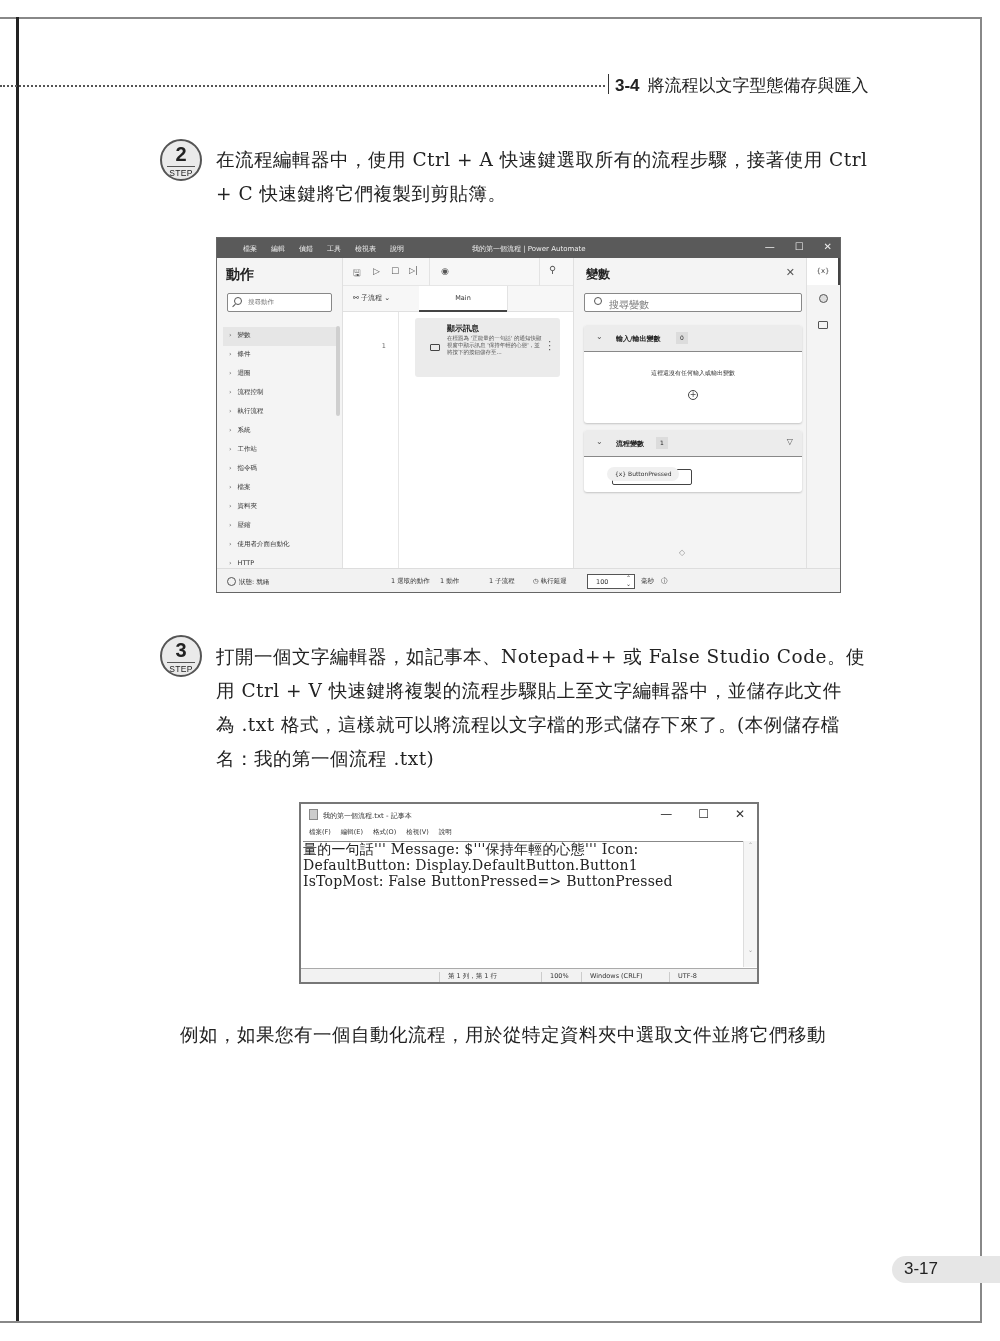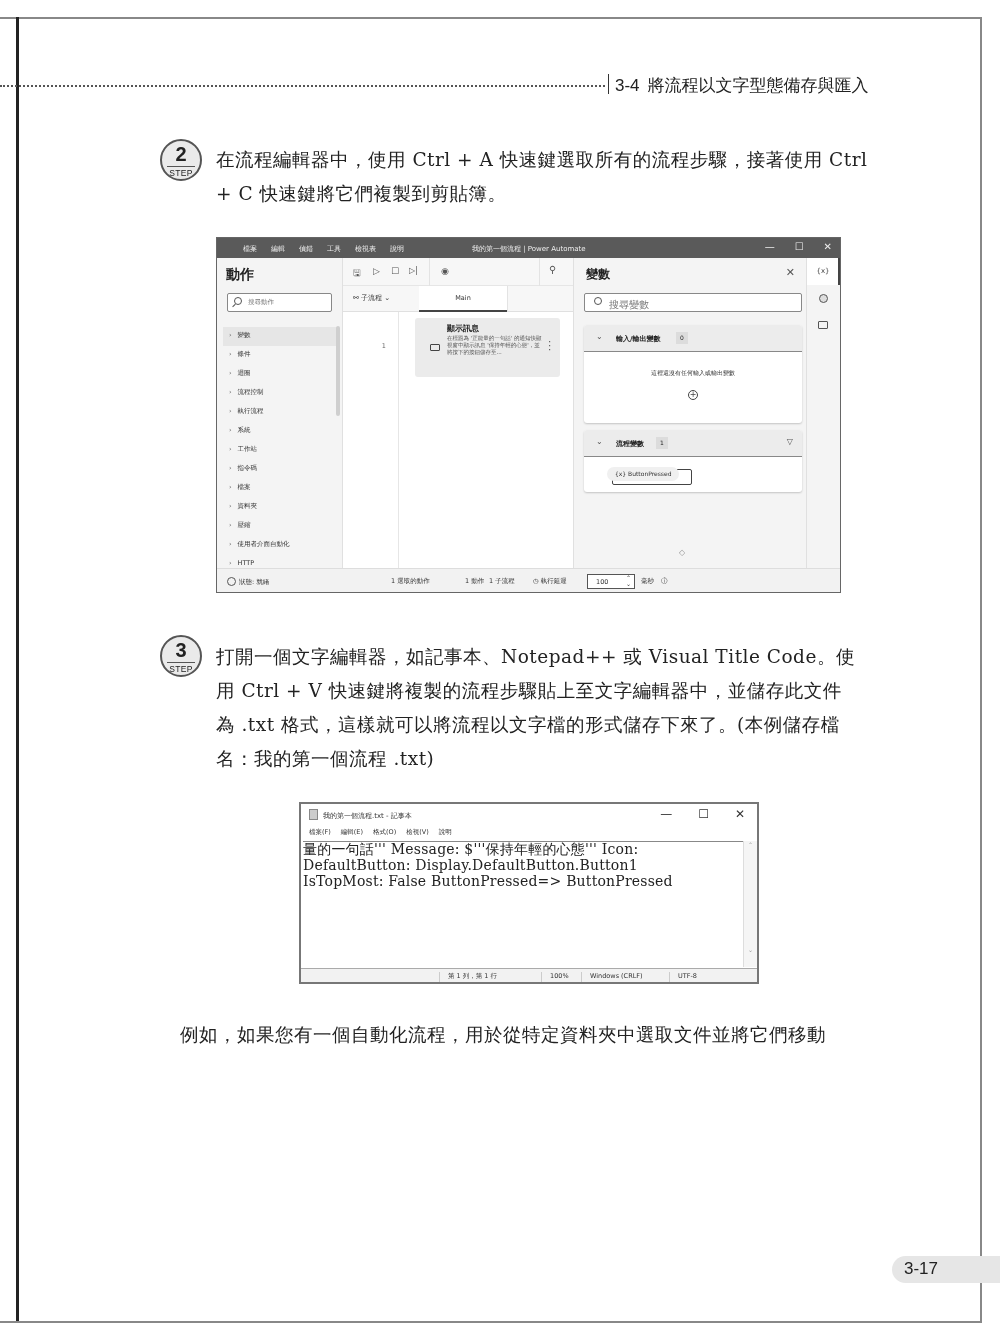--- a/index.html
+++ b/index.html
@@ -7,21 +7,21 @@
   body { position: relative; font-family: "DejaVu Serif", "Liberation Serif", serif; color: #222; }
 
   .page-top-border { position: absolute; left: 0; top: 17px; width: 982px; height: 2px; background: #888; }
   .page-left-rule { position: absolute; left: 16px; top: 17px; width: 3px; height: 1305px; background: #222; }
   .page-right-border { position: absolute; left: 980px; top: 17px; width: 2px; height: 1306px; background: #888; }
   .page-bottom-border { position: absolute; left: 0; top: 1321px; width: 982px; height: 2px; background: #888; }
 
   .header-dots { position: absolute; top: 85px; left: 0; width: 605px; border-top: 2px dotted #555; }
   .header-title { position: absolute; top: 74px; left: 608px; font-family: "Liberation Sans", sans-serif; font-size: 17px; color: #222; white-space: nowrap; }
   .header-title .bar { display: inline-block; width: 1px; height: 20px; background: #333; vertical-align: -3px; margin-right: 6px; }
-  .header-title b { font-weight: normal; margin-right: 8px; }
+  .header-title b { font-weight: bold; margin-right: 8px; }
 
   .step-badge { position: absolute; width: 42px; height: 42px; border: 2px solid #555; border-radius: 50%; background: #eaeaea; text-align: center; font-family: "Liberation Sans", sans-serif; overflow: hidden; }
   .step-badge .num { display: block; font-size: 20px; font-weight: bold; line-height: 22px; margin-top: 2px; color: #222; }
   .step-badge .lbl { display: block; border-top: 1.5px solid #555; margin: 1px 5px 0; font-size: 8.5px; line-height: 10px; padding-top: 1px; color: #222; letter-spacing: 0.3px; }
 
   .para { position: absolute; font-size: 18.5px; line-height: 34px; color: #222; letter-spacing: 0.5px; }
 
   
   .pa { position: absolute; left: 216px; top: 237px; width: 625px; height: 356px; border: 1px solid #666; background: #f5f5f5; font-family: "DejaVu Sans", sans-serif; overflow: hidden; }
   .pa-title { position: absolute; left: 0; top: 0; width: 100%; height: 20px; background: #5a5a5a; color: #eee; font-size: 7px; }
@@ -230,38 +230,38 @@
   <div class="pa-side">
     <div class="s1">{x}</div>
     <div class="s1-bar"></div>
     <div class="s2"></div>
     <div class="s3"></div>
   </div>
 
   <div class="pa-status">
     <span class="st"><span class="ok"></span><span>狀態: 就緒</span></span>
     <span class="m" style="left:174px;">1 選取的動作</span>
-    <span class="m" style="left:248px;text-align:right;">1 動作</span>
+    <span class="m" style="left:223px;text-align:right;">1 動作</span>
     <span class="m" style="left:272px;">1 子流程</span>
     <span class="m" style="left:316px;"><span>◷ </span><span>執行延遲</span></span>
     <div class="delay-box">
       <span>100</span>
       <span class="spin">⌃<br>⌄</span>
     </div>
     <span class="m" style="left:424px;">毫秒</span>
     <span class="m" style="left:444px;">ⓘ</span>
   </div>
 </div>
 
 <div class="step-badge" style="left:160px; top:635px;">
   <span class="num">3</span>
   <span class="lbl">STEP</span>
 </div>
 <div class="para" style="left:216px; top:640px; width:690px;">
-  <div>打開一個文字編輯器，如記事本、Notepad++ 或 Visual Title Code。使</div>
+  <div>打開一個文字編輯器，如記事本、Notepad++ 或 False Studio Code。使</div>
   <div>用 Ctrl + V 快速鍵將複製的流程步驟貼上至文字編輯器中，並儲存此文件</div>
   <div>為 .txt 格式，這樣就可以將流程以文字檔的形式儲存下來了。(本例儲存檔</div>
   <div>名：我的第一個流程 .txt)</div>
 </div>
 
 <div class="np">
   <div class="np-title">
     <span class="fic"></span>
     <span class="t">我的第一個流程.txt - 記事本</span>
     <div class="ctl">

